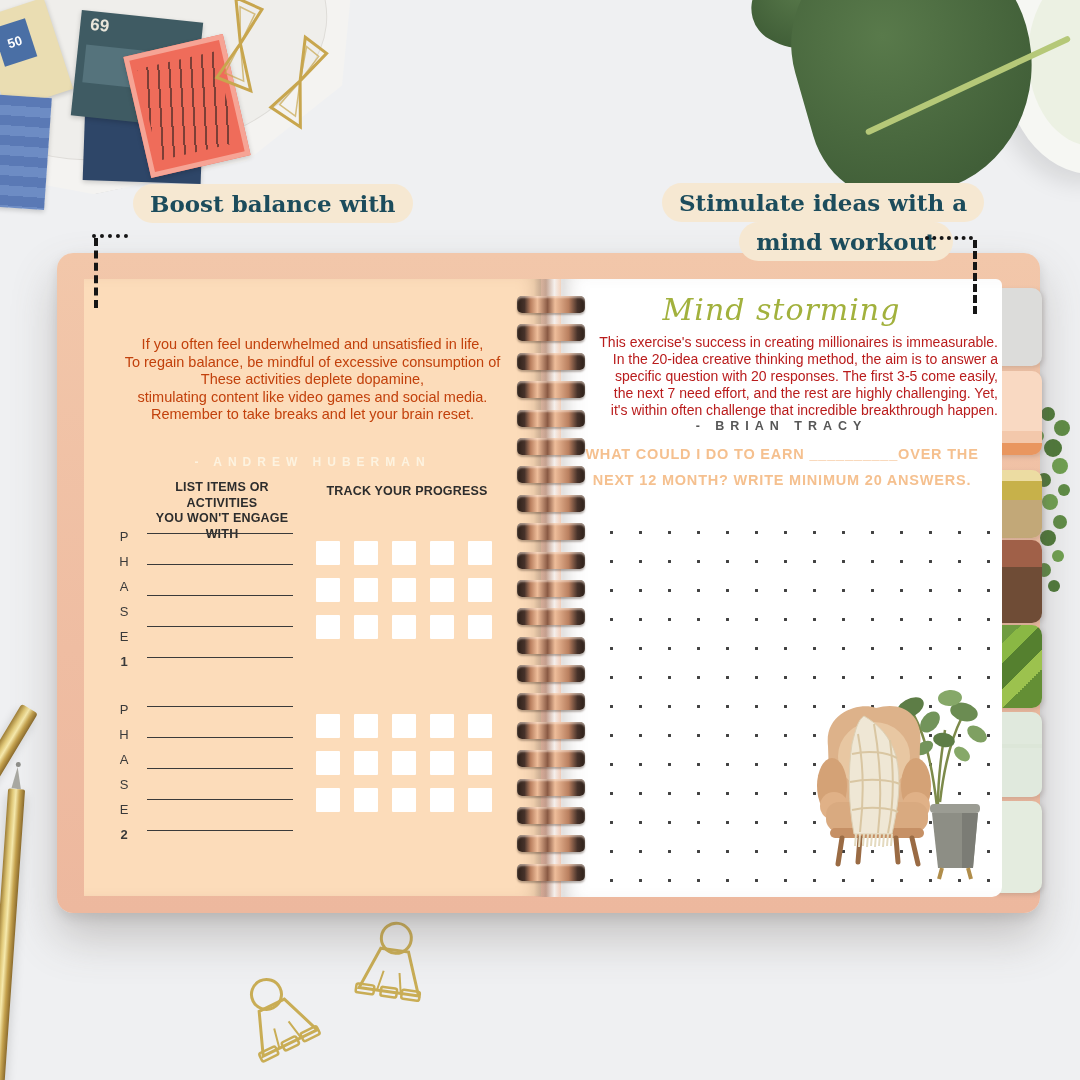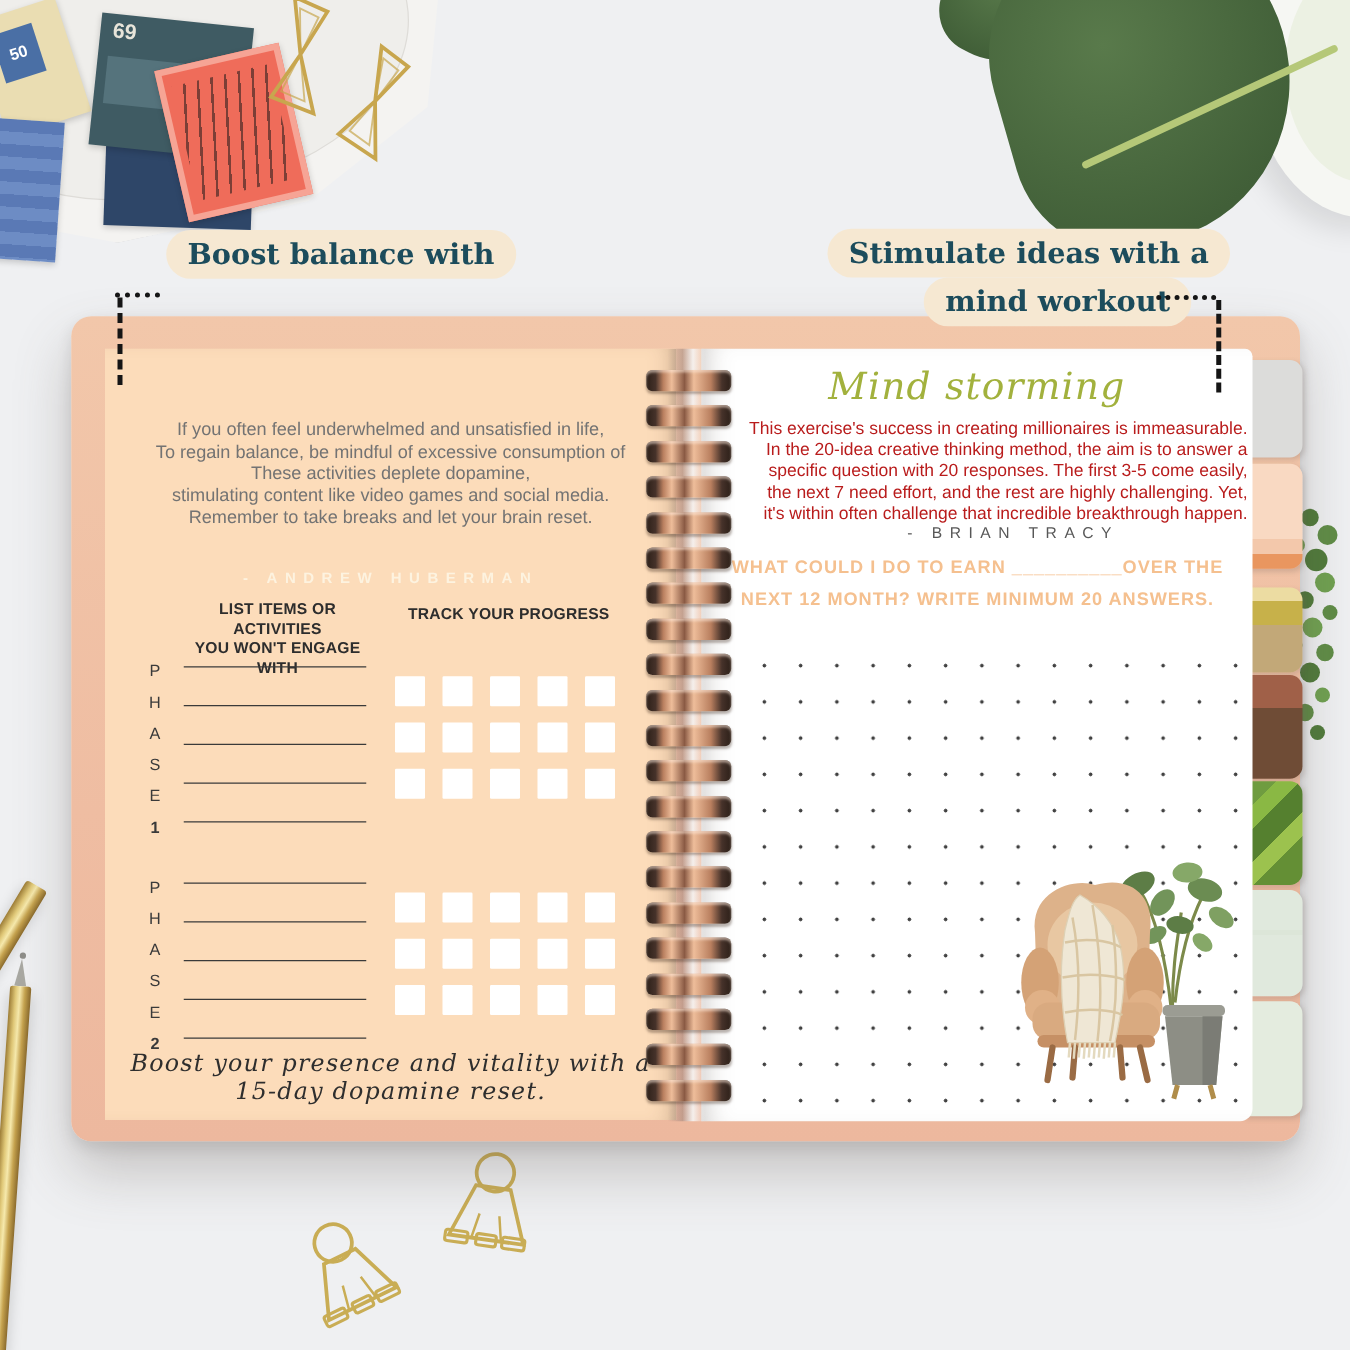--- a/index.html
+++ b/index.html
@@ -35,21 +35,21 @@
   .tab4{top:540px;height:83px;background:linear-gradient(180deg,#a06048 0 32%,#6f4c36 32% 100%);}
   .tab5{top:625px;height:83px;background:linear-gradient(135deg,#6f9c40 0 20%,#8ab844 20% 35%,#55802f 35% 55%,#9cc24e 55% 70%,#648f35 70% 100%);}
   .tab6{top:712px;height:85px;background:linear-gradient(180deg,#e0e9dd 0 38%,#dce6d8 38% 42%,#e0e9dd 42% 100%);}
   .tab7{top:801px;height:92px;background:#e4ecdf;}
   
   .lp{position:absolute;z-index:14;}
   .script{font-family:"DejaVu Serif",serif;font-style:italic;letter-spacing:1px;}
   .lp-title{left:84px;top:293px;width:457px;text-align:center;font-size:30px;color:#fffdf6;
             text-shadow:0 0 1px rgba(255,255,255,.6);}
   .lp-intro{left:88px;top:336px;width:449px;text-align:center;font-size:14.5px;line-height:17.6px;
-            color:#737373;font-weight:500;}
+            color:#c2410c;font-weight:500;}
   .lp-attrib{left:84px;top:455px;width:457px;text-align:center;font-size:12px;font-weight:bold;
              letter-spacing:6px;color:#fdf3e0;}
   .hdr{position:absolute;z-index:14;font-size:12.5px;font-weight:bold;color:#2d2d2d;
        text-align:center;line-height:15.5px;letter-spacing:.2px;}
   .hdr1{left:142px;top:480px;width:160px;}
   .hdr2{left:322px;top:484px;width:170px;}
   .phase-label{position:absolute;z-index:14;width:16px;text-align:center;word-break:break-all;
        font-size:13px;line-height:25px;color:#3a3a3a;}
   .phase-label .num{font-weight:bold;}
   .ph1{left:116px;top:524px;}
@@ -62,21 +62,21 @@
   .cb1{top:541px;}
   .cb2{top:714px;}
   .cbrow{display:flex;gap:14px;margin-bottom:13px;}
   .cbrow i{display:block;width:24px;height:24px;background:#ffffff;border-radius:1px;}
   .lp-footer{left:96px;top:840px;width:433px;text-align:center;font-size:19px;color:#2e2e2e;}
   
   .rp{position:absolute;z-index:14;}
   .rp-title{left:561px;top:292px;width:441px;text-align:center;font-size:30px;color:#a2b13d;}
   .rp-intro{left:566px;top:334px;width:432px;text-align:right;font-size:14px;line-height:17px;
             color:#b91c1c;font-weight:400;}
-  .rp-attrib{left:590px;top:419px;width:441px;text-align:center;font-size:12.5px;font-weight:normal;
+  .rp-attrib{left:561px;top:419px;width:441px;text-align:center;font-size:12.5px;font-weight:bold;
              letter-spacing:6px;color:#575757;}
   .rp-prompt{left:566px;width:432px;text-align:center;font-size:14.5px;font-weight:bold;
              letter-spacing:.8px;color:#f5c08f;}
   .rp-p1{top:446px;}
   .rp-p2{top:472px;}
   .dotgrid{position:absolute;left:592px;top:510px;width:404px;height:378px;z-index:14;
            background-image:radial-gradient(circle,#414141 1.4px,transparent 1.7px);
            background-size:29px 29px;background-position:5px 8px;}
   .illus{position:absolute;left:812px;top:682px;width:185px;height:207px;z-index:15;}
   
@@ -333,21 +333,20 @@
     </div>
       <div class="cbrow">
       <i></i>
         <i></i>
         <i></i>
         <i></i>
         <i></i>
     </div>
     </div>
 
-  <div class="lp script lp-footer">Boost your presence and vitality with a 15-day dopamine reset.</div>
 
   <div class="rp script rp-title">Mind storming</div>
   <div class="rp rp-intro">
     <div>This exercise's success in creating millionaires is immeasurable.</div>
     <div>In the 20-idea creative thinking method, the aim is to answer a</div>
     <div>specific question with 20 responses. The first 3-5 come easily,</div>
     <div>the next 7 need effort, and the rest are highly challenging. Yet,</div>
     <div>it's within often challenge that incredible breakthrough happen.</div>
   </div>
   <div class="rp rp-attrib">- BRIAN TRACY</div>

